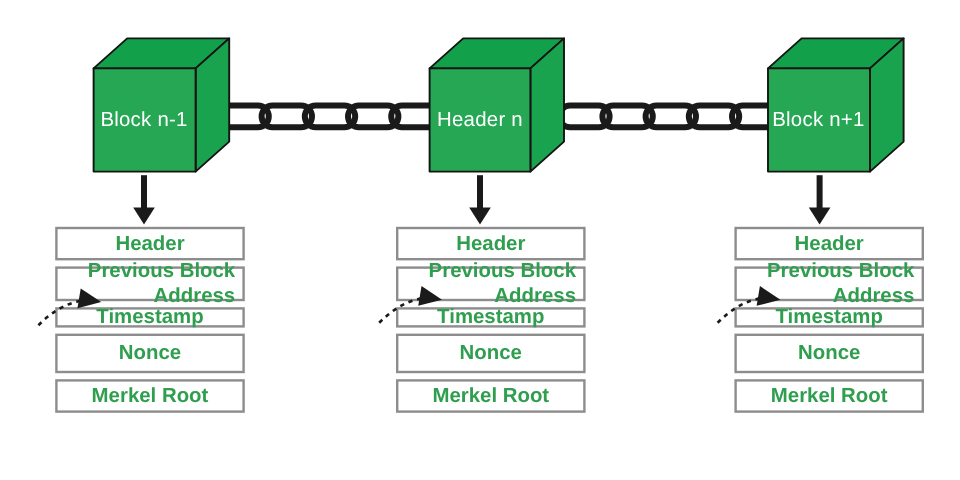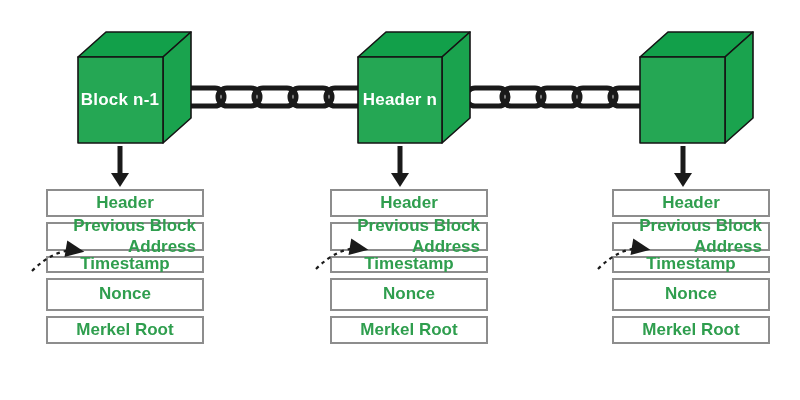--- a/index.html
+++ b/index.html
@@ -3,21 +3,21 @@
 <meta charset="utf-8">
 <style>
   html,body{margin:0;padding:0;background:#ffffff;}
   .stage{
     position:relative;width:800px;height:400px;background:#ffffff;overflow:hidden;
     font-family:"Liberation Sans", sans-serif;
   }
   .layer{position:absolute;left:0;top:0;width:800px;height:400px;}
   .overlay{pointer-events:none;}
   .cube-label{
-    position:absolute;color:#ffffff;font-weight:700;font-size:17px;
+    position:absolute;color:#ffffff;font-weight:400;font-size:17px;
     letter-spacing:.2px;text-align:center;line-height:20px;
   }
   .cube-label.c0{left:74px;top:90px;width:92px;}
   .cube-label.c1{left:354px;top:90px;width:92px;}
   .cube-label.c2{left:636px;top:90px;width:92px;}
   .col{
     position:absolute;top:189px;width:158px;
     display:flex;flex-direction:column;gap:5px;
   }
   .col.col0{left:46px;}
@@ -81,20 +81,21 @@
       <polygon points="391,173 409,173 400,187" fill="#1a1a1a"></polygon>
     </g>
     <g>
       <line x1="683" y1="146" x2="683" y2="174" stroke="#1a1a1a" stroke-width="5"></line>
       <polygon points="674,173 692,173 683,187" fill="#1a1a1a"></polygon>
     </g>
   </svg>
 
   <div class="cube-label c0">Block n-1</div>
   <div class="cube-label c1">Header n</div>
+  <div class="cube-label c2">Block n+1</div>
 
   <div class="col col0">
     <div class="fbox r0">Header</div>
     <div class="fbox r1">Previous Block Address</div>
     <div class="fbox r2">Timestamp</div>
     <div class="fbox r3">Nonce</div>
     <div class="fbox r4">Merkel Root</div>
   </div>
   <div class="col col1">
     <div class="fbox r0">Header</div>

